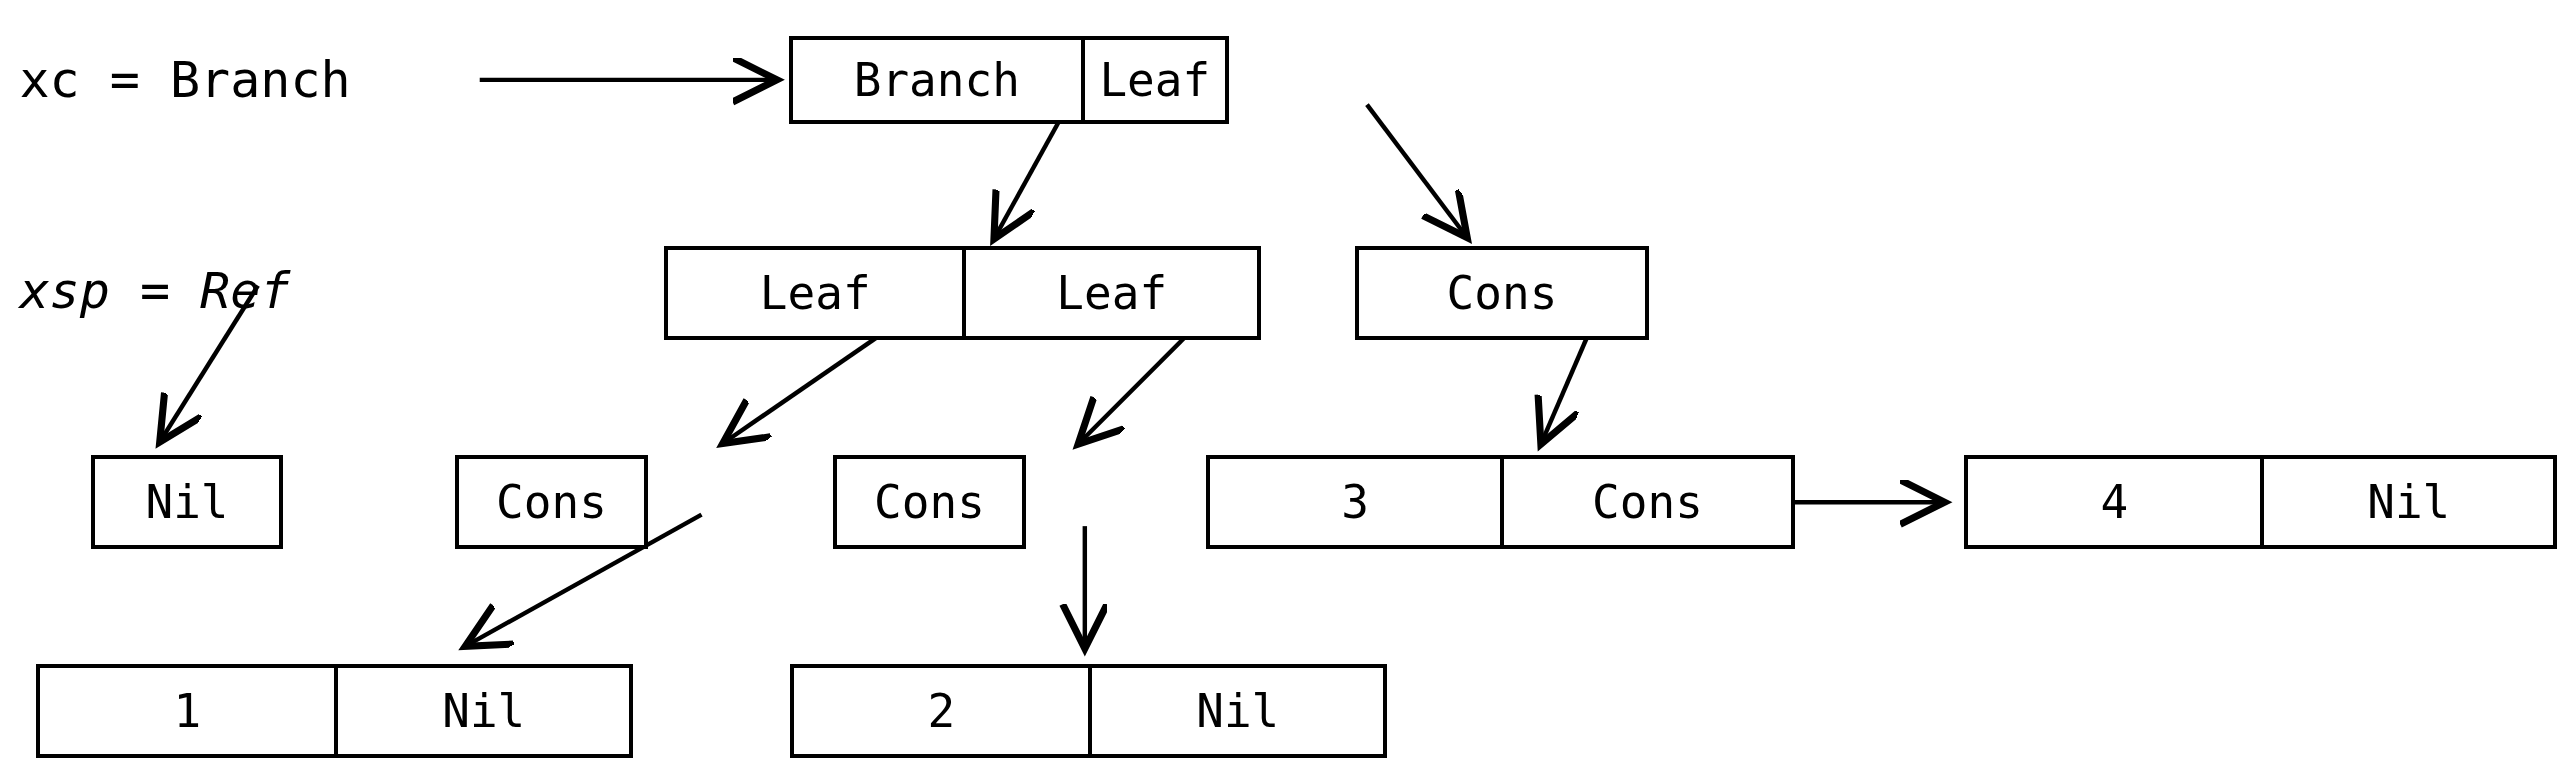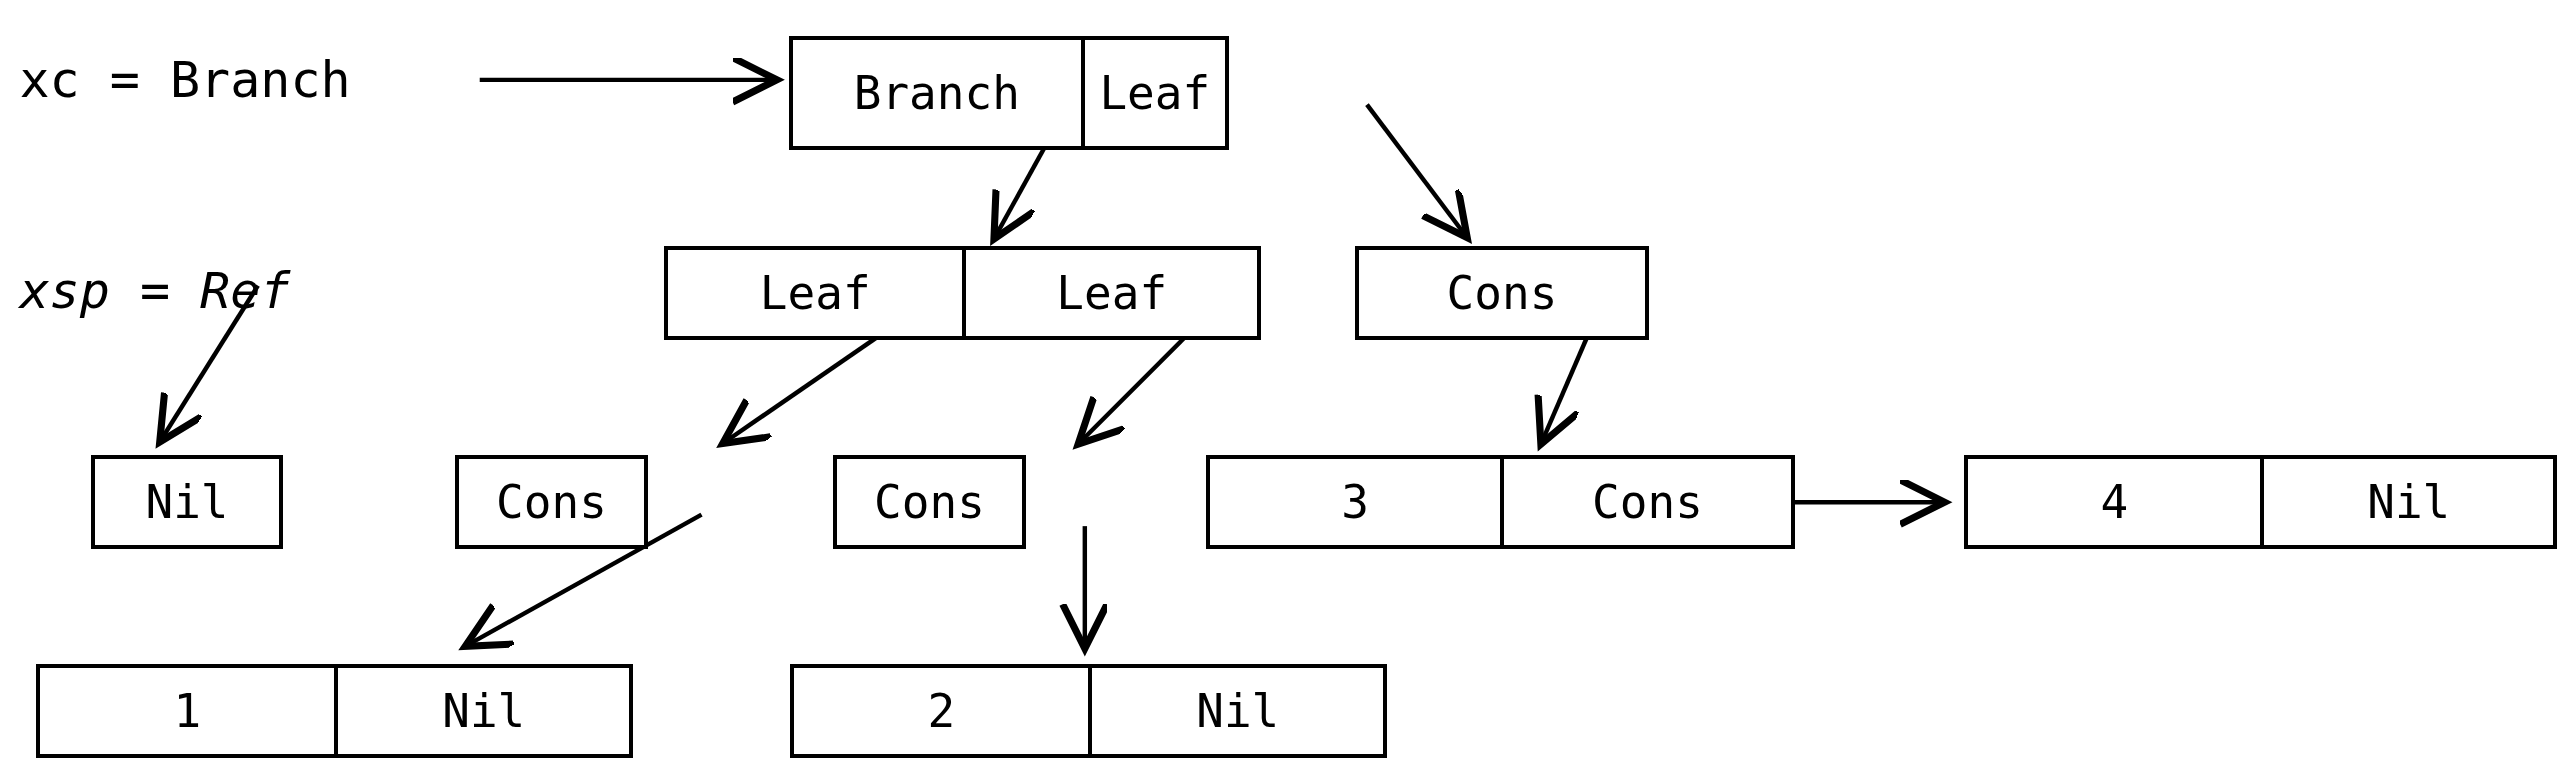--- a/index.html
+++ b/index.html
@@ -76,21 +76,21 @@
         <line x1="1222" y1="593" x2="1222" y2="726" marker-end="url(#ah)"></line>
         <line x1="1955" y1="566" x2="2186" y2="566" marker-end="url(#ah)"></line>
       </g>
   </svg>
 
   <div id="label-layer">
       <div class="label" style="left: 19.5px; top: 55px;">xc = Branch</div>
       <div class="label" style="left: 19.5px; top: 266px; font-style: italic;">xsp = Ref</div>
     </div>
   <div id="node-layer">
-      <div class="node" style="left: 789px; top: 36px; width: 440px; height: 114px;">
+      <div class="node" style="left: 789px; top: 36px; width: 440px; height: 88px;">
         <div class="cell" style="width: 293px;">Branch</div>
         <div class="cell" style="width: 147px;">Leaf</div>
       </div>
       <div class="node" style="left: 664px; top: 246px; width: 597px; height: 94px;">
         <div class="cell" style="width: 298px;">Leaf</div>
         <div class="cell" style="width: 298px;">Leaf</div>
       </div>
       <div class="node" style="left: 1355px; top: 246px; width: 294px; height: 94px;">
         <div class="cell" style="width: 294px;">Cons</div>
       </div>

